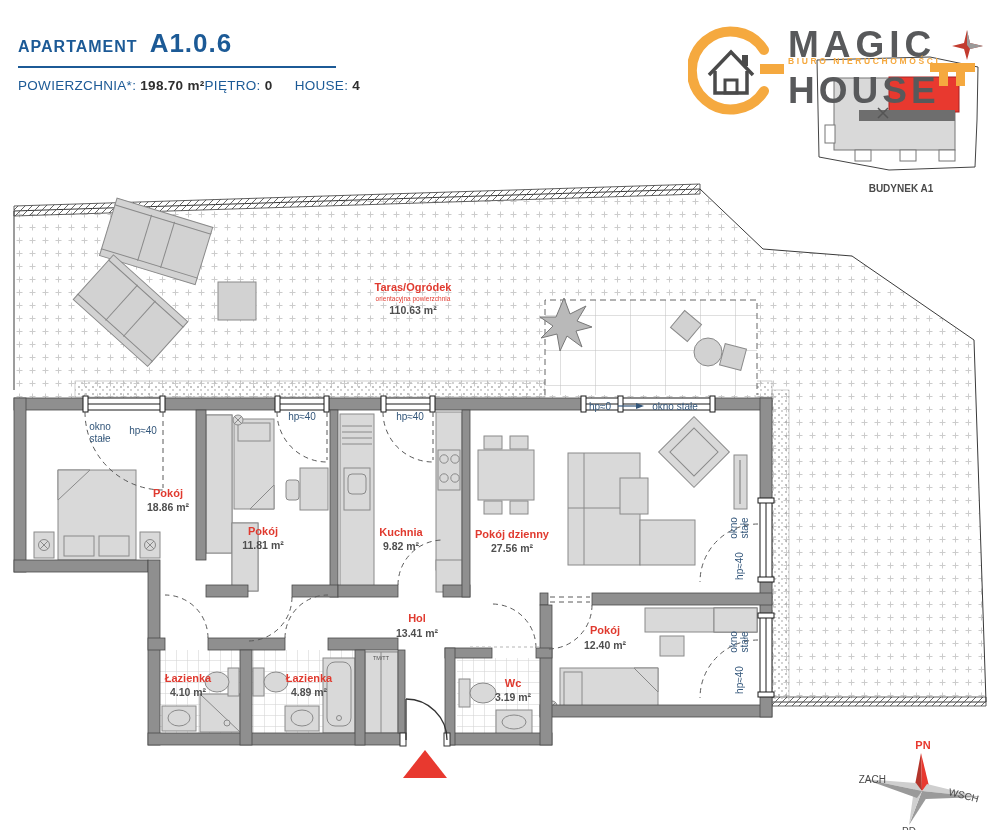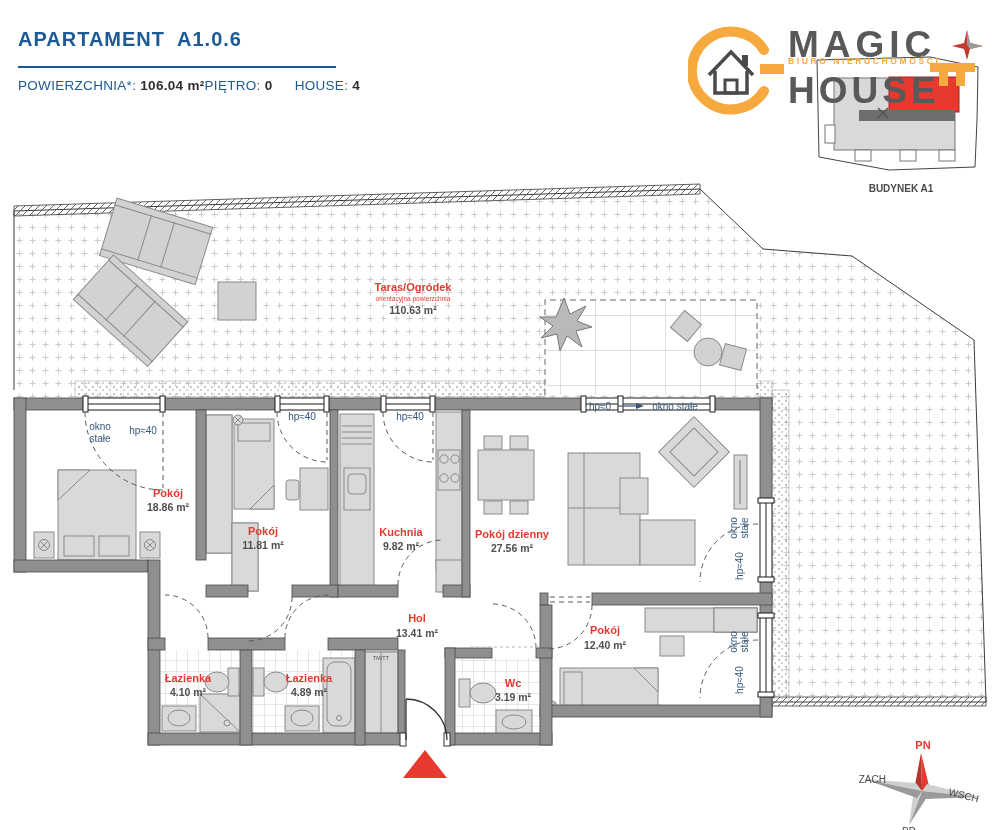--- a/index.html
+++ b/index.html
@@ -1,22 +1,22 @@
 <!DOCTYPE html>
 <html><head>
 <meta charset="utf-8">
 <style>
   html,body{margin:0;padding:0;background:#ffffff;}
   #stage{position:relative;width:992px;height:830px;background:#fff;overflow:hidden;
          font-family:"Liberation Sans",sans-serif;}
   #plan-svg{position:absolute;left:0;top:0;}
   #logo-svg{position:absolute;left:688px;top:10px;}
   .hdr-title{position:absolute;left:18px;top:28px;color:#1C5A96;white-space:nowrap;}
-  .hdr-title .lbl{font-size:20px;font-weight:bold;letter-spacing:1px;vertical-align:baseline;}
-  .hdr-title .big{font-size:20px;font-weight:bold;margin-left:12px;letter-spacing:1px;}
+  .hdr-title .lbl{font-size:16px;font-weight:bold;letter-spacing:1px;vertical-align:baseline;}
+  .hdr-title .big{font-size:26px;font-weight:bold;margin-left:12px;letter-spacing:1px;}
   .hdr-rule{position:absolute;left:18px;top:66px;width:318px;height:2px;background:#1C5A96;}
   .hdr-stats{position:absolute;left:18px;top:78px;font-size:13.5px;color:#1C5A96;letter-spacing:.3px;white-space:nowrap;}
   .hdr-stats .val{color:#2e2e2e;font-weight:bold;}
   .hdr-stats .sp{display:inline-block;width:14px;}
   
   text{font-family:"Liberation Sans","DejaVu Sans",sans-serif;}
   .rn{font-size:11px;font-weight:bold;fill:#E03A2F;text-anchor:middle;}
   .ra{font-size:10.5px;font-weight:bold;fill:#4f4f4f;text-anchor:middle;}
   .tn{font-size:11px;font-weight:bold;fill:#E03A2F;text-anchor:middle;}
   .tnote{font-size:6.5px;fill:#E03A2F;text-anchor:middle;}
@@ -432,20 +432,20 @@
     </g>
     <text class="cl" x="899" y="192" text-anchor="middle" font-size="9" fill="#3f5166">BUDYNEK A1</text>
   </svg>
 
   <div class="hdr-title">
     <span class="lbl">APARTAMENT</span><span class="big">A1.0.6</span>
   </div>
   <div class="hdr-rule"></div>
   <div class="hdr-stats">
     <span>POWIERZCHNIA*:</span>
-    <span class="val">106.04 m²</span><span>PIĘTRO:</span>
+    <span class="val">198.70 m²</span><span>PIĘTRO:</span>
     <span class="val">0</span>
     <span class="sp"></span>
     <span>HOUSE:</span>
     <span class="val">4</span>
   </div>
 
 </div>
 
 </body></html>

